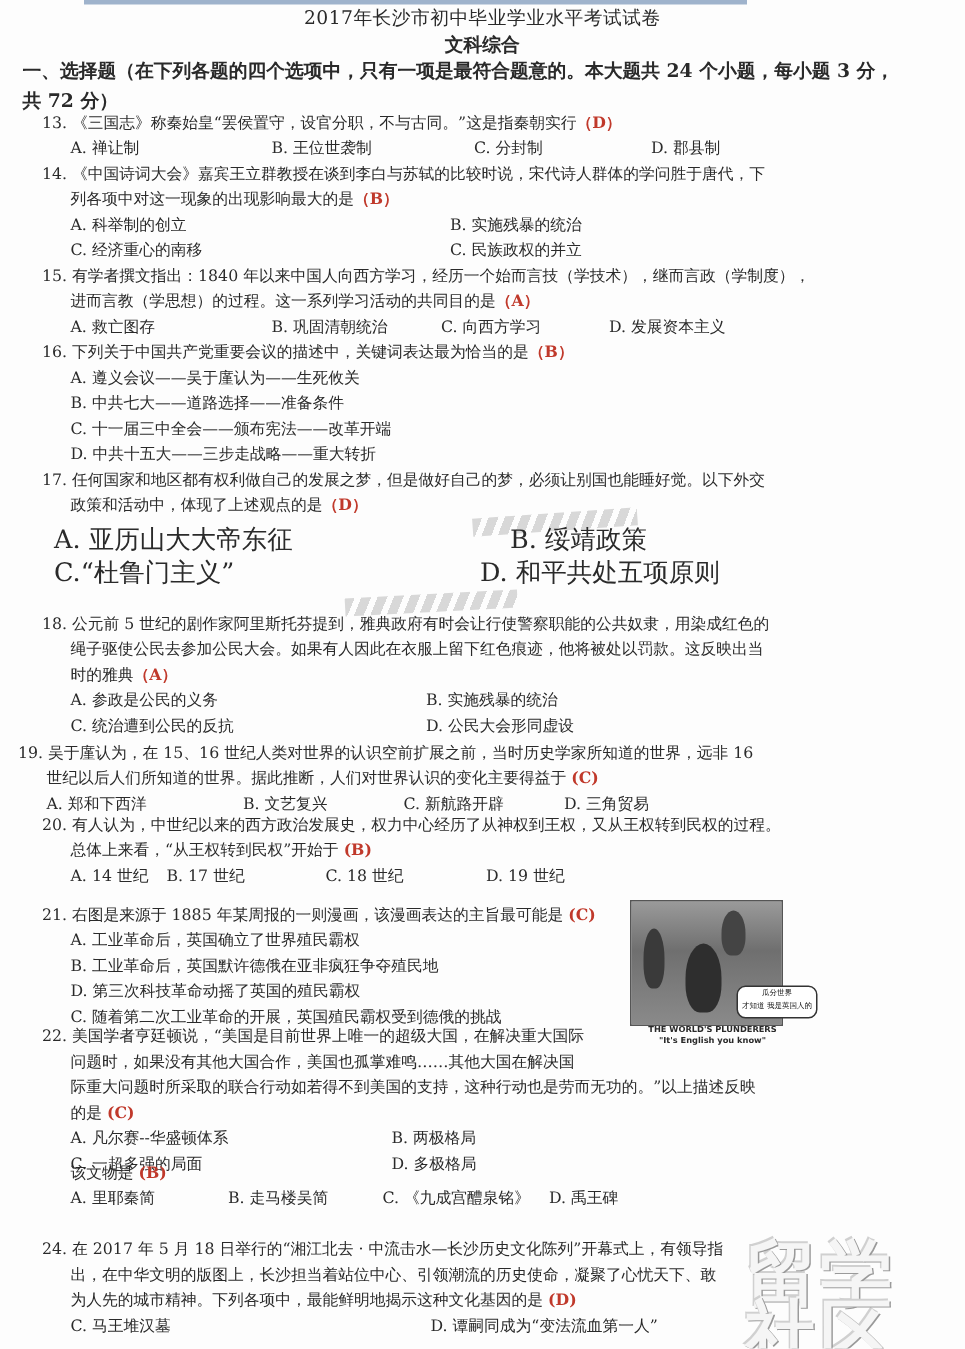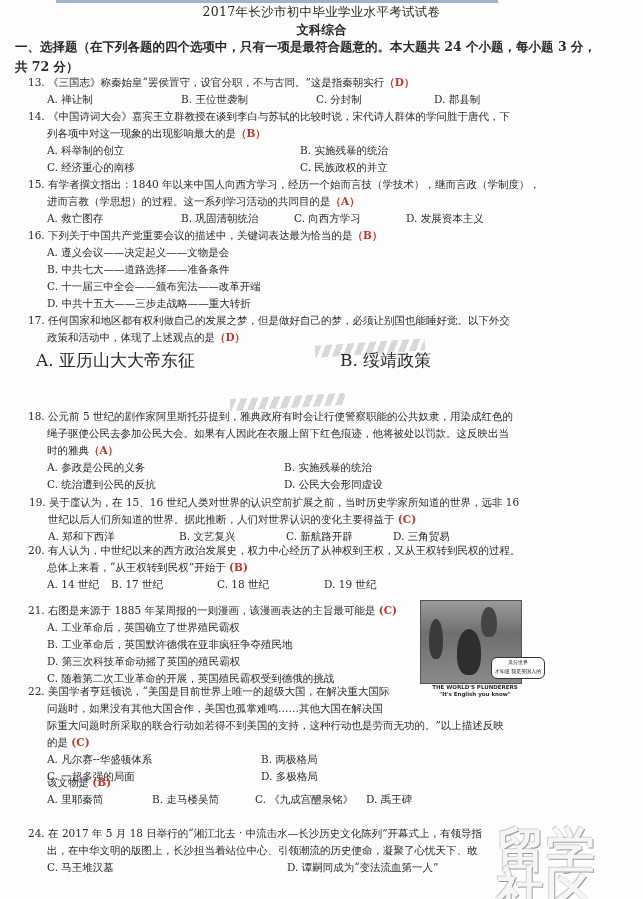--- a/index.html
+++ b/index.html
@@ -106,57 +106,61 @@
   <div class="opts">
     <span class="opt" style="width:134px">A. 救亡图存</span>
     <span class="opt" style="width:113px">B. 巩固清朝统治</span>
     <span class="opt" style="width:112px">C. 向西方学习</span>
     <span class="opt">D. 发展资本主义</span>
   </div>
 </div>
 
 <div class="q" style="top:227px; left:28px;">
   <div class="stem"><span>16.</span> <span>下列关于中国共产党重要会议的描述中，关键词表达最为恰当的是</span><span class="ans">（B）</span></div>
-  <div class="indent">A. 遵义会议——决定起义——文物是会</div>
+  <div class="indent">A. 遵义会议——吴于廑认为——生死攸关</div>
   <div class="indent">B.  中共七大——道路选择——准备条件</div>
   <div class="indent">C.  十一届三中全会——颁布宪法——改革开端</div>
   <div class="indent">D. 中共十五大——三步走战略——重大转折</div>
 </div>
 
 <div class="q" style="top:312px; left:28px;">
   <div class="stem"><span>17.</span> <span>任何国家和地区都有权利做自己的发展之梦，但是做好自己的梦，必须让别国也能睡好觉。以下外交</span></div>
   <div class="indent"><span>政策和活动中，体现了上述观点的是</span><span class="ans">（D）</span></div>
 </div>
 
 <div class="watermark-stripe" style="left:315px; top:342px; width:110px; transform:rotate(-4deg);"></div>
 
 <div class="q big" style="top:349px; left:36px;">
   <div class="opts" style="padding-left:0">
     <span class="opt" style="width:304px">A. 亚历山大大帝东征</span>
     <span class="opt">B. 绥靖政策</span>
   </div>
+  <div class="opts" style="padding-left:0">
+    <span class="opt" style="width:284px">C.“杜鲁门主义”</span>
+    <span class="opt">D. 和平共处五项原则</span>
+  </div>
 </div>
 
 <div class="watermark-stripe" style="left:230px; top:396px; width:115px; transform:rotate(-3deg);"></div>
 
 <div class="q" style="top:408px; left:28px;">
   <div class="stem"><span>18.</span> <span>公元前 5 世纪的剧作家阿里斯托芬提到，雅典政府有时会让行使警察职能的公共奴隶，用染成红色的</span></div>
   <div class="indent">绳子驱使公民去参加公民大会。如果有人因此在衣服上留下红色痕迹，他将被处以罚款。这反映出当</div>
   <div class="indent"><span>时的雅典</span><span class="ans">（A）</span></div>
   <div class="opts">
     <span class="opt" style="width:237px">A. 参政是公民的义务</span>
     <span class="opt">B. 实施残暴的统治</span>
   </div>
   <div class="opts">
     <span class="opt" style="width:237px">C. 统治遭到公民的反抗</span>
     <span class="opt">D. 公民大会形同虚设</span>
   </div>
 </div>
 
-<div class="q" style="top:494px; left:29px;">
+<div class="q" style="top:494px; left:12px;">
   <div class="stem"><span>19.</span> <span>吴于廑认为，在 15、16 世纪人类对世界的认识空前扩展之前，当时历史学家所知道的世界，远非 16</span></div>
   <div class="indent"><span>世纪以后人们所知道的世界。据此推断，人们对世界认识的变化主要得益于</span> <span class="ans">(C)</span></div>
   <div class="opts">
     <span class="opt" style="width:131px">A. 郑和下西洋</span>
     <span class="opt" style="width:107px">B. 文艺复兴</span>
     <span class="opt" style="width:107px">C. 新航路开辟</span>
     <span class="opt">D. 三角贸易</span>
   </div>
 </div>
 
@@ -214,20 +218,21 @@
     <span class="opt" style="width:105px">A. 里耶秦简</span>
     <span class="opt" style="width:103px">B. 走马楼吴简</span>
     <span class="opt" style="width:111px">C. 《九成宫醴泉铭》</span>
     <span class="opt">D. 禹王碑</span>
   </div>
 </div>
 
 <div class="q" style="top:825px; left:28px;">
   <div class="stem"><span>24.</span> <span>在 2017 年 5 月 18 日举行的“湘江北去 · 中流击水—长沙历史文化陈列”开幕式上，有领导指</span></div>
   <div class="indent">出，在中华文明的版图上，长沙担当着站位中心、引领潮流的历史使命，凝聚了心忧天下、敢</div>
+  <div class="indent"><span>为人先的城市精神。下列各项中，最能鲜明地揭示这种文化基因的是</span> <span class="ans">(D)</span></div>
   <div class="opts">
     <span class="opt" style="width:240px">C. 马王堆汉墓</span>
     <span class="opt">D. 谭嗣同成为“变法流血第一人”</span>
   </div>
 </div>
 
 <div class="logo">
   <div class="cn">留学社区</div>
   <div class="url">bbs.liuxue86.com</div>
 </div>

